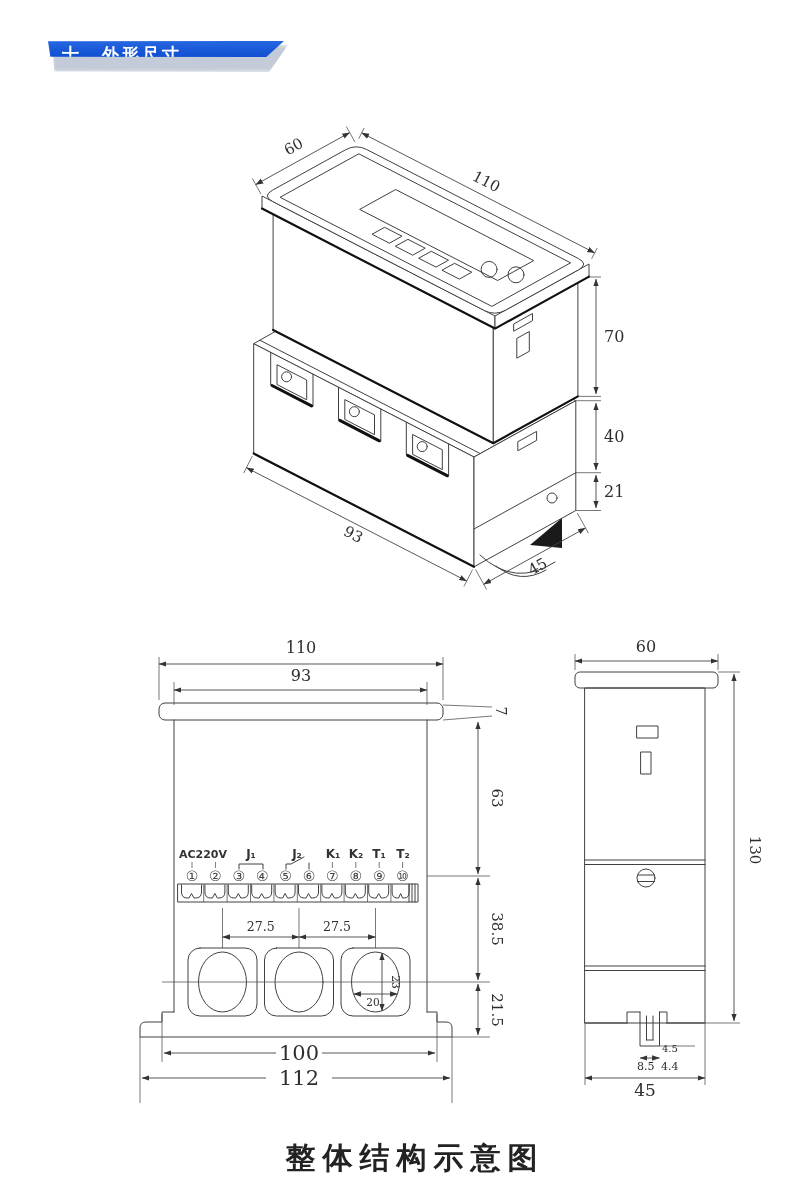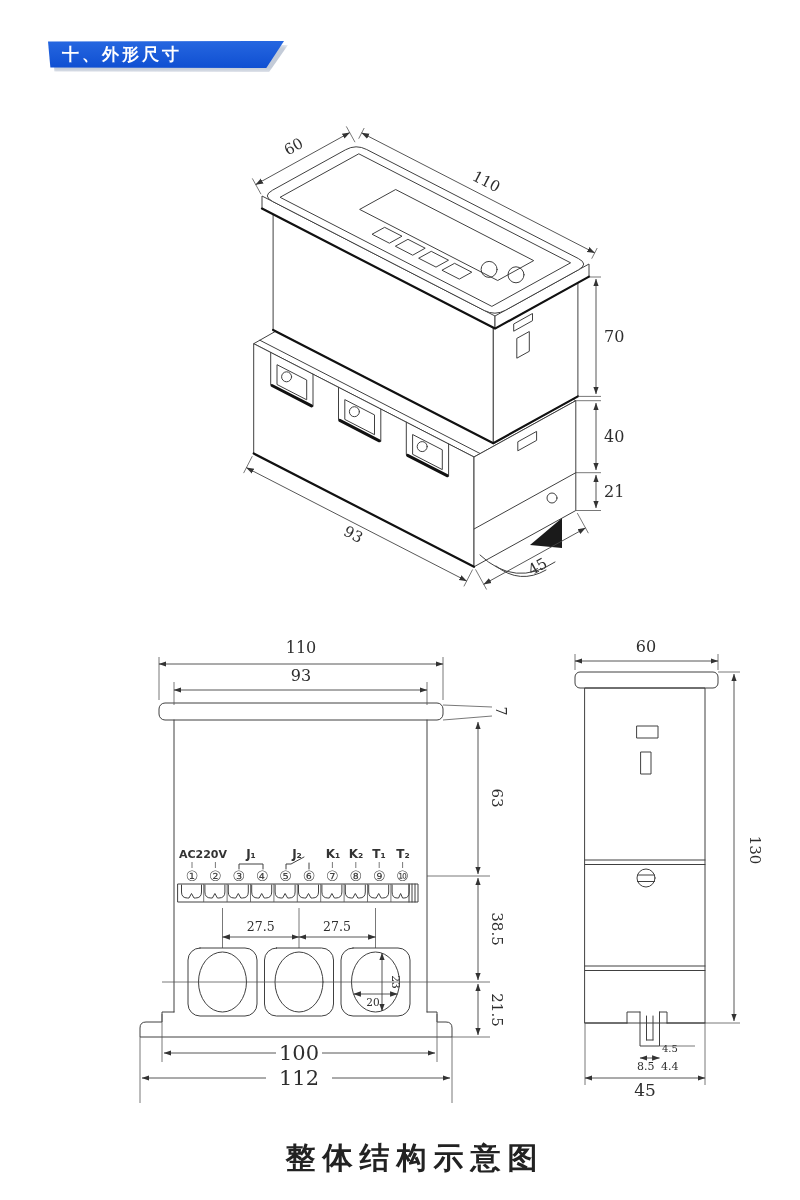--- a/index.html
+++ b/index.html
@@ -1,21 +1,21 @@
 <!DOCTYPE html>
 <html><head>
 <meta charset="utf-8">
 <style>
   html,body{margin:0;padding:0;background:#ffffff;}
   .page{position:relative;width:800px;height:1200px;background:#fff;overflow:hidden;
         font-family:"DejaVu Sans",sans-serif;}
   .banner-shadow{position:absolute;left:52px;top:45px;width:236px;height:27px;
         background:#c3cbd8;filter:blur(2px);
         clip-path:polygon(0% 2%,100% 0%,92% 100%,1% 98%);}
-  .banner{position:absolute;left:48px;top:41px;width:236px;height:27px;
+  .banner{position:absolute;left:48px;top:41px;width:236px;height:16px;
         background:linear-gradient(180deg,#2667e0 0%,#0f4fd2 100%);
         clip-path:polygon(0% 2%,100% 0%,92.5% 100%,1% 98%);
         color:#fff;font-weight:bold;font-size:17px;letter-spacing:3px;
         line-height:27px;padding-left:14px;box-sizing:border-box;}
   svg{position:absolute;left:0;top:0;}
   .ln{stroke:#404040;stroke-width:1;fill:none;stroke-linejoin:round;stroke-linecap:round;}
   .lnf{stroke:#404040;stroke-width:1;fill:#ffffff;stroke-linejoin:round;}
   .hv{stroke:#111;stroke-width:3;fill:none;stroke-linecap:round;}
   .hv2{stroke:#111;stroke-width:2.2;fill:none;stroke-linecap:round;}
   .dim{stroke:#444;stroke-width:0.9;fill:none;}

